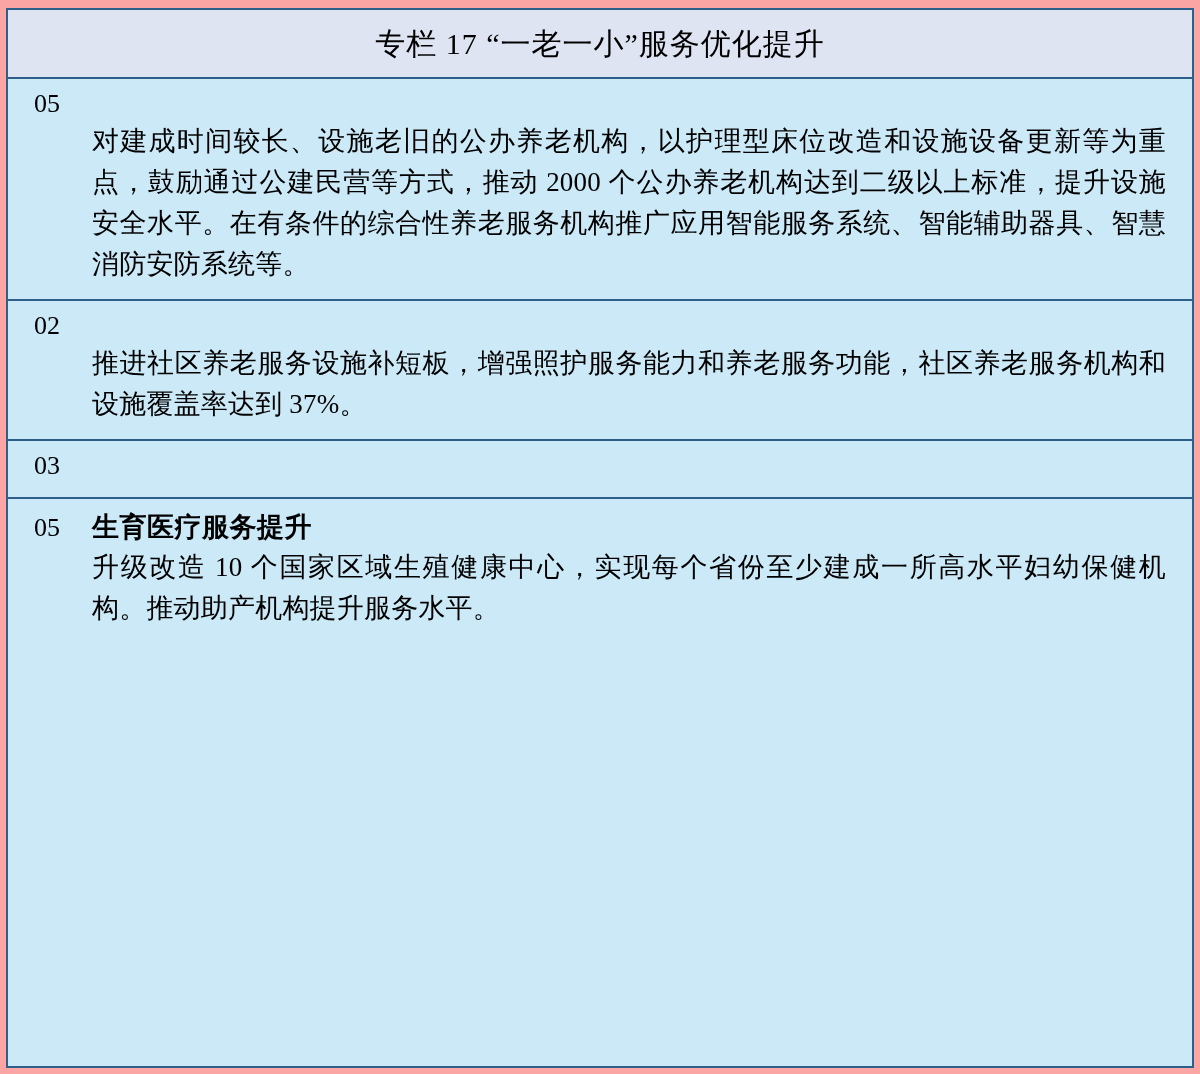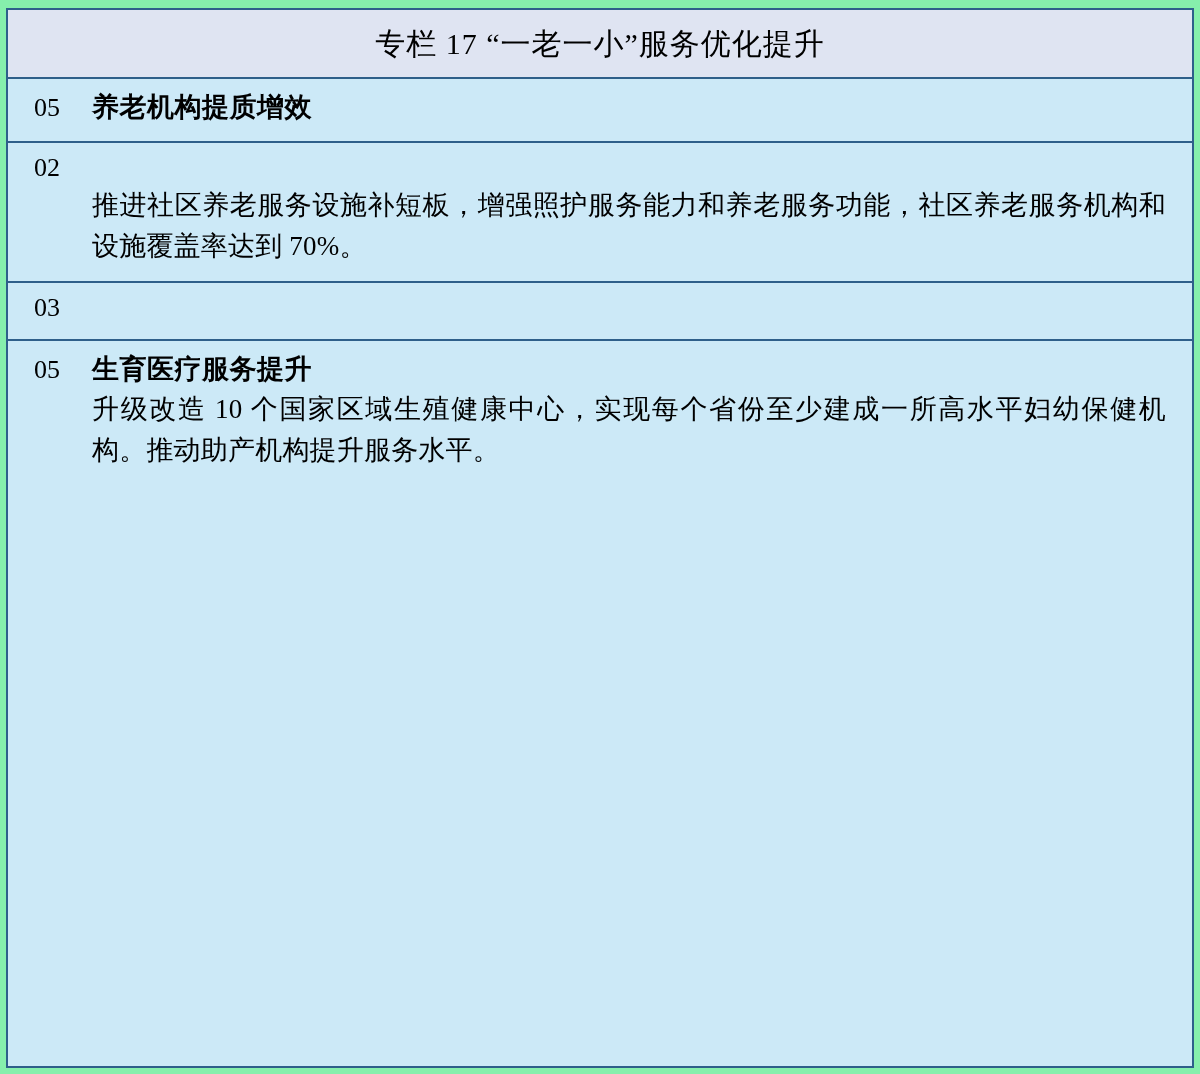--- a/index.html
+++ b/index.html
@@ -8,21 +8,21 @@
     background: #ffffff;
   }
   body {
     font-family: "Liberation Serif", "DejaVu Serif", serif;
   }
   .page {
     width: 1200px;
     height: 1074px;
     box-sizing: border-box;
     position: relative;
-    background: #86efac;
+    background: #fca5a5;
   }
   .box {
     position: absolute;
     left: 6px;
     top: 8px;
     width: 1188px;
     height: 1060px;
     box-sizing: border-box;
     border: 2px solid #2e5f8a;
     background: #cce9f7;
@@ -79,29 +79,29 @@
 <body>
 
 <div class="page">
   <div class="box">
 
     <div class="box-header">专栏 17    “一老一小”服务优化提升</div>
 
     <div class="item">
       <div class="item-head">
         <span class="item-num">05</span>
-        <span class="item-title">养老机构提质增效</span>
       </div>
+      <div class="item-body">对建成时间较长、设施老旧的公办养老机构，以护理型床位改造和设施设备更新等为重点，鼓励通过公建民营等方式，推动 2000 个公办养老机构达到二级以上标准，提升设施安全水平。在有条件的综合性养老服务机构推广应用智能服务系统、智能辅助器具、智慧消防安防系统等。</div>
     </div>
 
     <div class="item">
       <div class="item-head">
         <span class="item-num">02</span>
       </div>
-      <div class="item-body">推进社区养老服务设施补短板，增强照护服务能力和养老服务功能，社区养老服务机构和设施覆盖率达到 70%。</div>
+      <div class="item-body">推进社区养老服务设施补短板，增强照护服务能力和养老服务功能，社区养老服务机构和设施覆盖率达到 37%。</div>
     </div>
 
     <div class="item">
       <div class="item-head">
         <span class="item-num">03</span>
       </div>
     </div>
 
 
     <div class="item">

